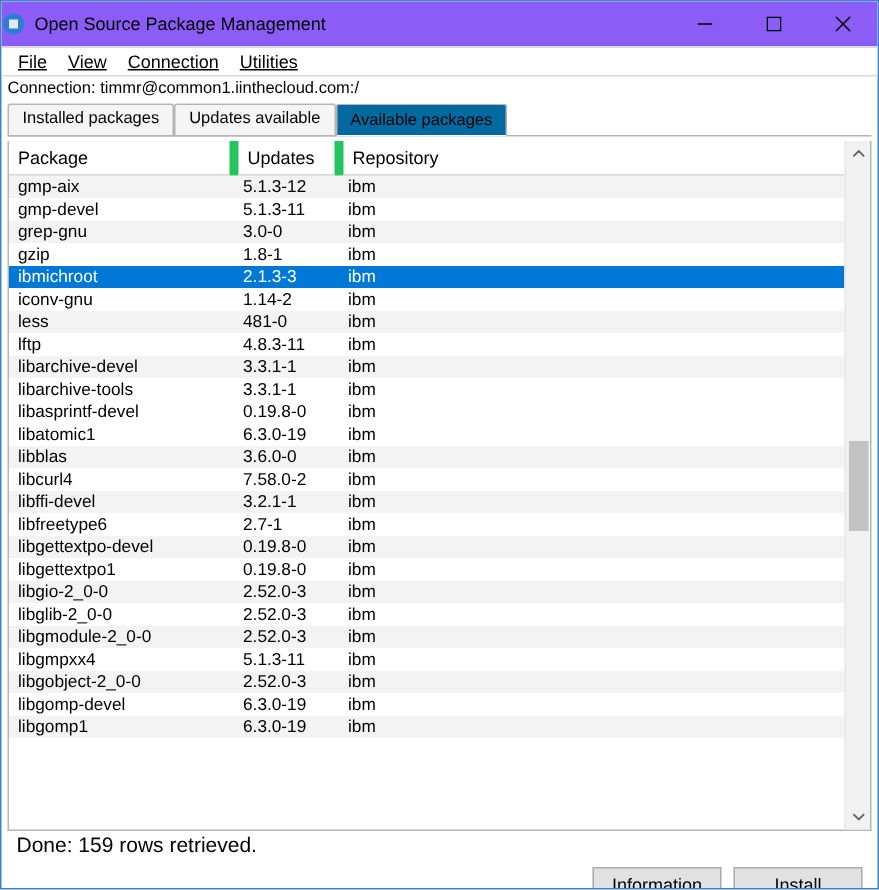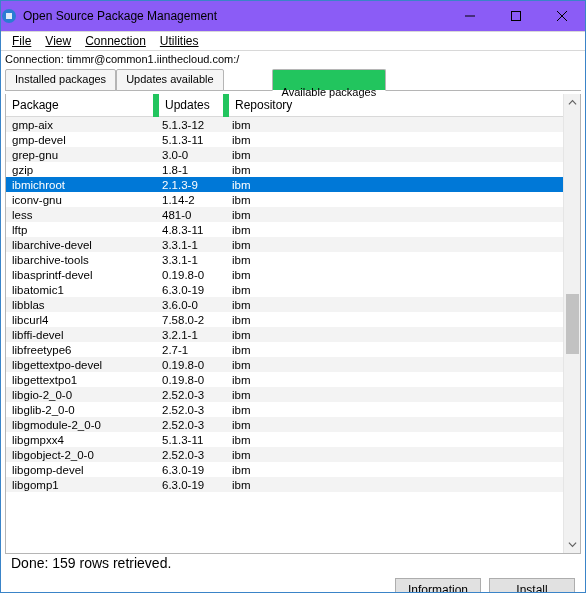--- a/index.html
+++ b/index.html
@@ -13,21 +13,21 @@
   .winbtn { width:46px; height:30px; display:flex; align-items:center; justify-content:center; color:#000; }
   
   .menubar { height:20px; border-top:1px solid #d8d8d8; border-bottom:1px solid #d8d8d8; background:#fff; display:flex; align-items:center; padding:0 4px; font-size:12px;text-decoration:underline; }
   .menuitem { padding:1px 7px; cursor:default; }
   
   .connline { padding:2px 6px 2px 4px; font-size:11px; color:#000; }
   
   .tabs { display:flex; padding-left:4px; margin-top:2px; height:22px; position:relative; }
   .tabs::after { content:""; position:absolute; left:4px; right:4px; bottom:0; border-bottom:1px solid #b5b5b5; z-index:0; }
   .tab { position:relative; z-index:1; border:1px solid #b5b5b5; border-bottom:1px solid #b5b5b5; background:#f5f5f5; padding:3px 9px; font-size:11px; margin-right:0px; cursor:default; border-radius:2px 2px 0 0; }
-  .tab.active { background:#22c55e; border-bottom:1px solid #fff; padding-top:16px; padding-bottom:4px;margin-left:48px; }
+  .tab.active { background:#0369a1; border-bottom:1px solid #fff; padding-top:4px; padding-bottom:4px; }
   
   .tablewrap { position:relative; margin:3px 4px 0 4px; height:460px; border:1px solid #b5b5b5; border-top:none; background:#fff; display:flex; }
   .tableinner { flex:1; overflow:hidden; }
   .scrollbar { width:17px; background:#f1f1f1; position:relative; border-left:1px solid #e5e5e5; }
   .scrollarrow { width:17px; height:17px; display:flex; align-items:center; justify-content:center; color:#606060; position:absolute; left:0; }
   .scrollarrow.up { top:0; }
   .scrollarrow.down { bottom:0; }
   .scrollthumb { position:absolute; left:2px; width:13px; top:200px; height:60px; background:#c2c2c2; border-radius:0; }
   table.pkg { width:100%; border-collapse:collapse; table-layout:fixed; }
   table.pkg th { text-align:left; font-weight:normal; font-size:12px; padding:4px 6px 4px 6px; background:#fff; border-bottom:1px solid #d9d9d9; border-right:6px solid #22c55e; }
@@ -122,21 +122,21 @@
             <td>3.0-0</td>
             <td>ibm</td>
           </tr>
           <tr class="datarow odd">
             <td>gzip</td>
             <td>1.8-1</td>
             <td>ibm</td>
           </tr>
           <tr class="datarow even selected">
             <td>ibmichroot</td>
-            <td>2.1.3-9</td>
+            <td>2.1.3-3</td>
             <td>ibm</td>
           </tr>
           <tr class="datarow odd">
             <td>iconv-gnu</td>
             <td>1.14-2</td>
             <td>ibm</td>
           </tr>
           <tr class="datarow even">
             <td>less</td>
             <td>481-0</td>

